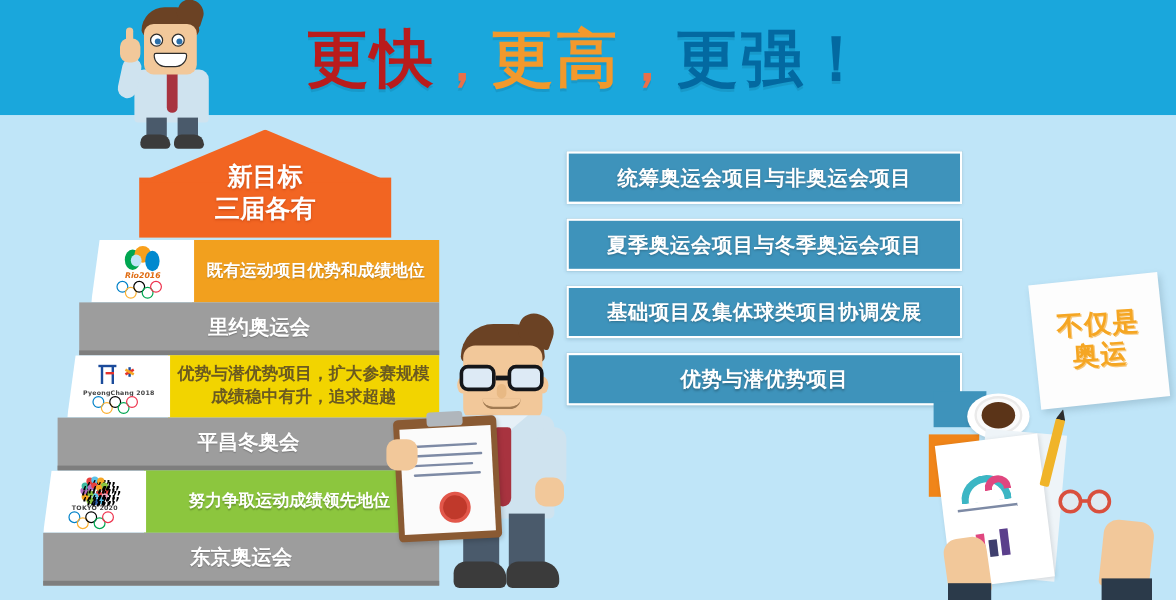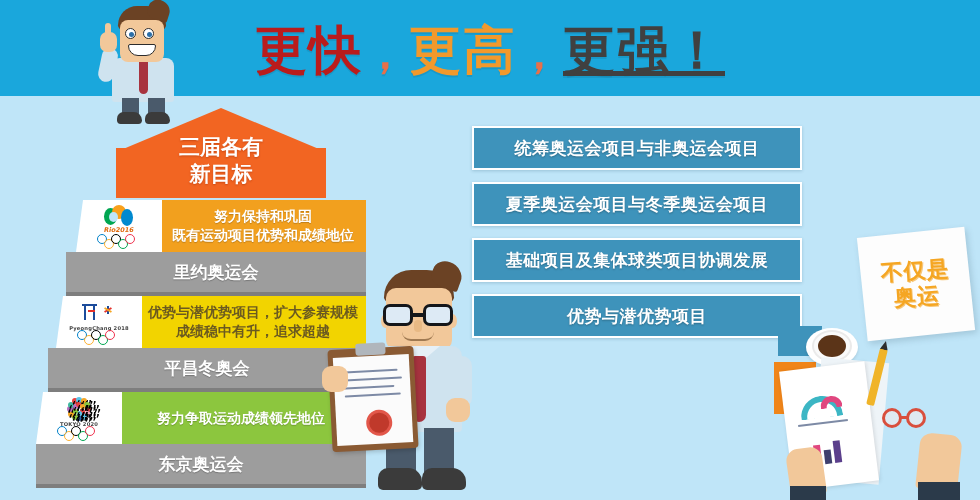--- a/index.html
+++ b/index.html
@@ -16,21 +16,21 @@
     background:#1aa7dc;
   }
   .title{
     position:absolute; left:0; top:16px; width:980px; height:68px;
     text-align:center; line-height:68px;
     font-size:52px; font-weight:bold; letter-spacing:2px;
     text-shadow:0 2px 0 rgba(0,0,0,.08);
   }
   .t-w{ color:#b91c1c; }
   .t-o{ color:#f2992c; }
-  .t-y{ color:#404040;text-decoration:underline; }
+  .t-y{ color:#0369a1; }
   .t-c1{ color:#e8704a; font-size:44px; }
   .t-c2{ color:#e8704a; font-size:44px; }
 
   
   .body-bg{
     position:absolute; left:0; top:96px; width:980px; height:404px;
     background:#bfe5f8;
   }
 
   
@@ -320,22 +320,22 @@
     <div class="m1-shoe l"></div>
     <div class="m1-shoe r"></div>
   </div>
 
   <div class="pyramid">
 
     <div class="top-arrow">
       <div class="bodybox2"></div>
       <div class="roof"></div>
       <div class="lbl">
+        <div>新目标</div>
         <div>三届各有</div>
-        <div>新目标</div>
       </div>
     </div>
 
     <div class="row tier" id="r-rio">
       <div class="fill c-orange" style="background: rgb(242, 160, 30);"></div>
       <div class="chip">
         <div class="logo">
           <div class="rio-mark">
               <s></s>
               <s></s>
@@ -347,21 +347,20 @@
               <i></i>
               <i></i>
               <i></i>
               <i></i>
               <i></i>
             </div>
         </div>
       </div>
       <div class="txt tx-white">
         <div>
-          <div>努力保持和巩固</div>
           <div>既有运动项目优势和成绩地位</div>
         </div>
       </div>
     </div>
     <div class="gbar" id="g-rio">
       <div class="gtxt">里约奥运会</div>
     </div>
 
     <div class="row tier" id="r-pc">
       <div class="fill c-yellow" style="background: rgb(242, 212, 0);"></div>

